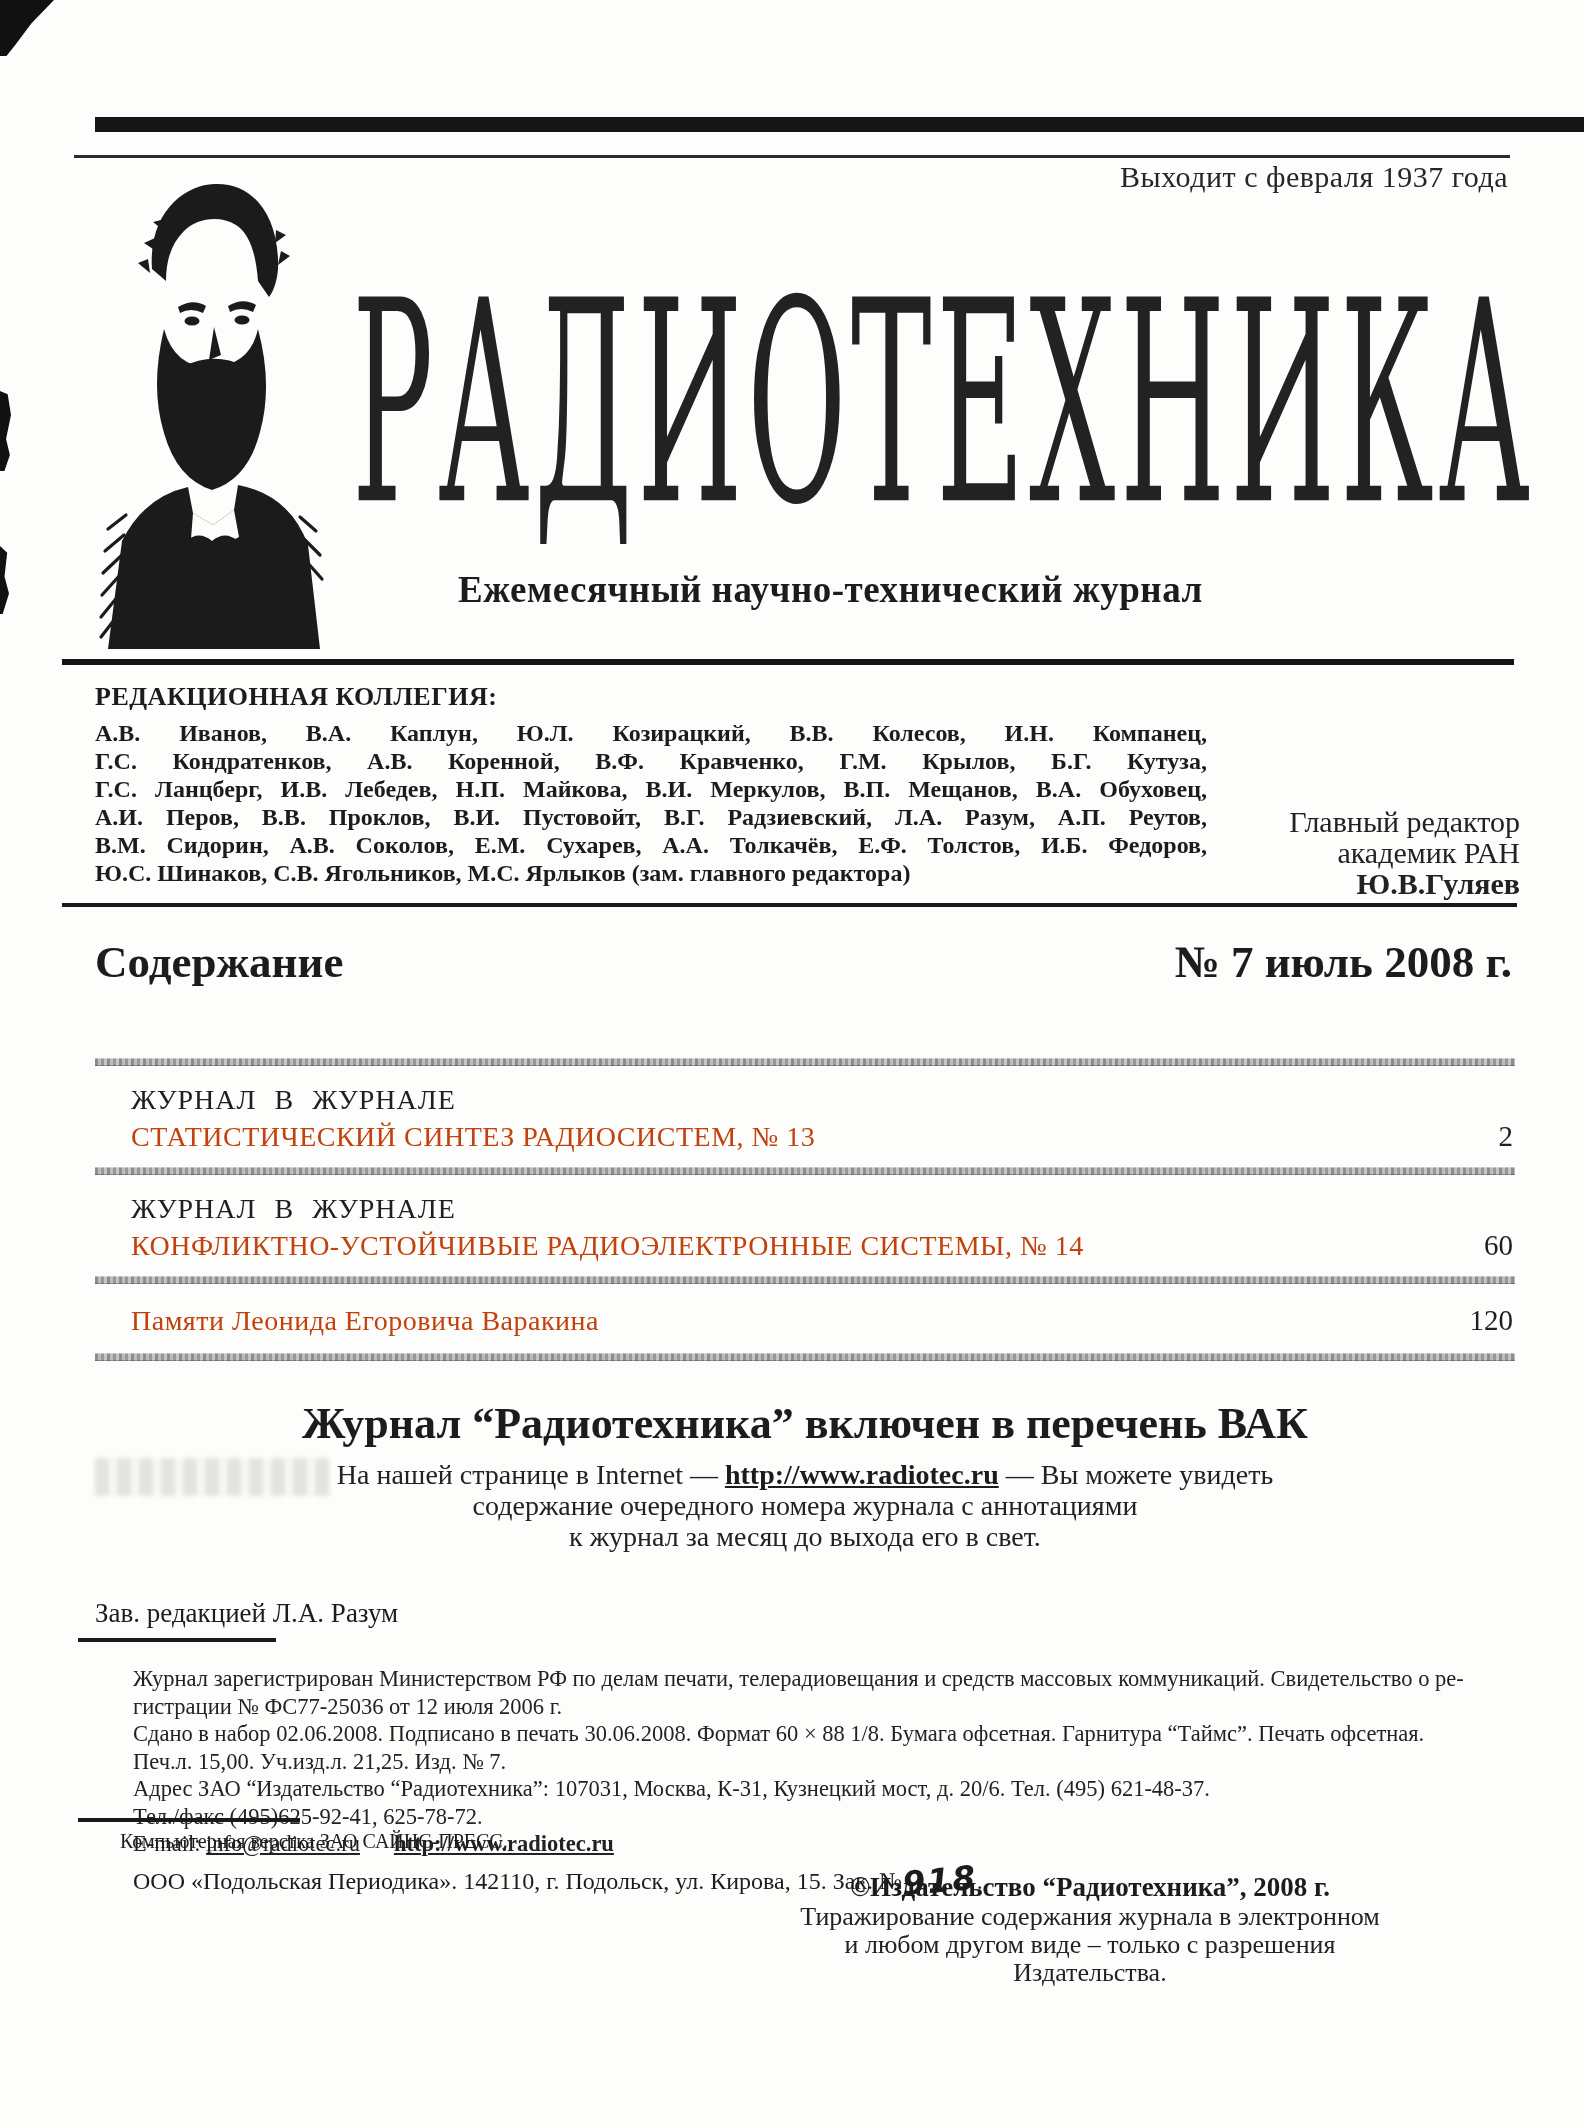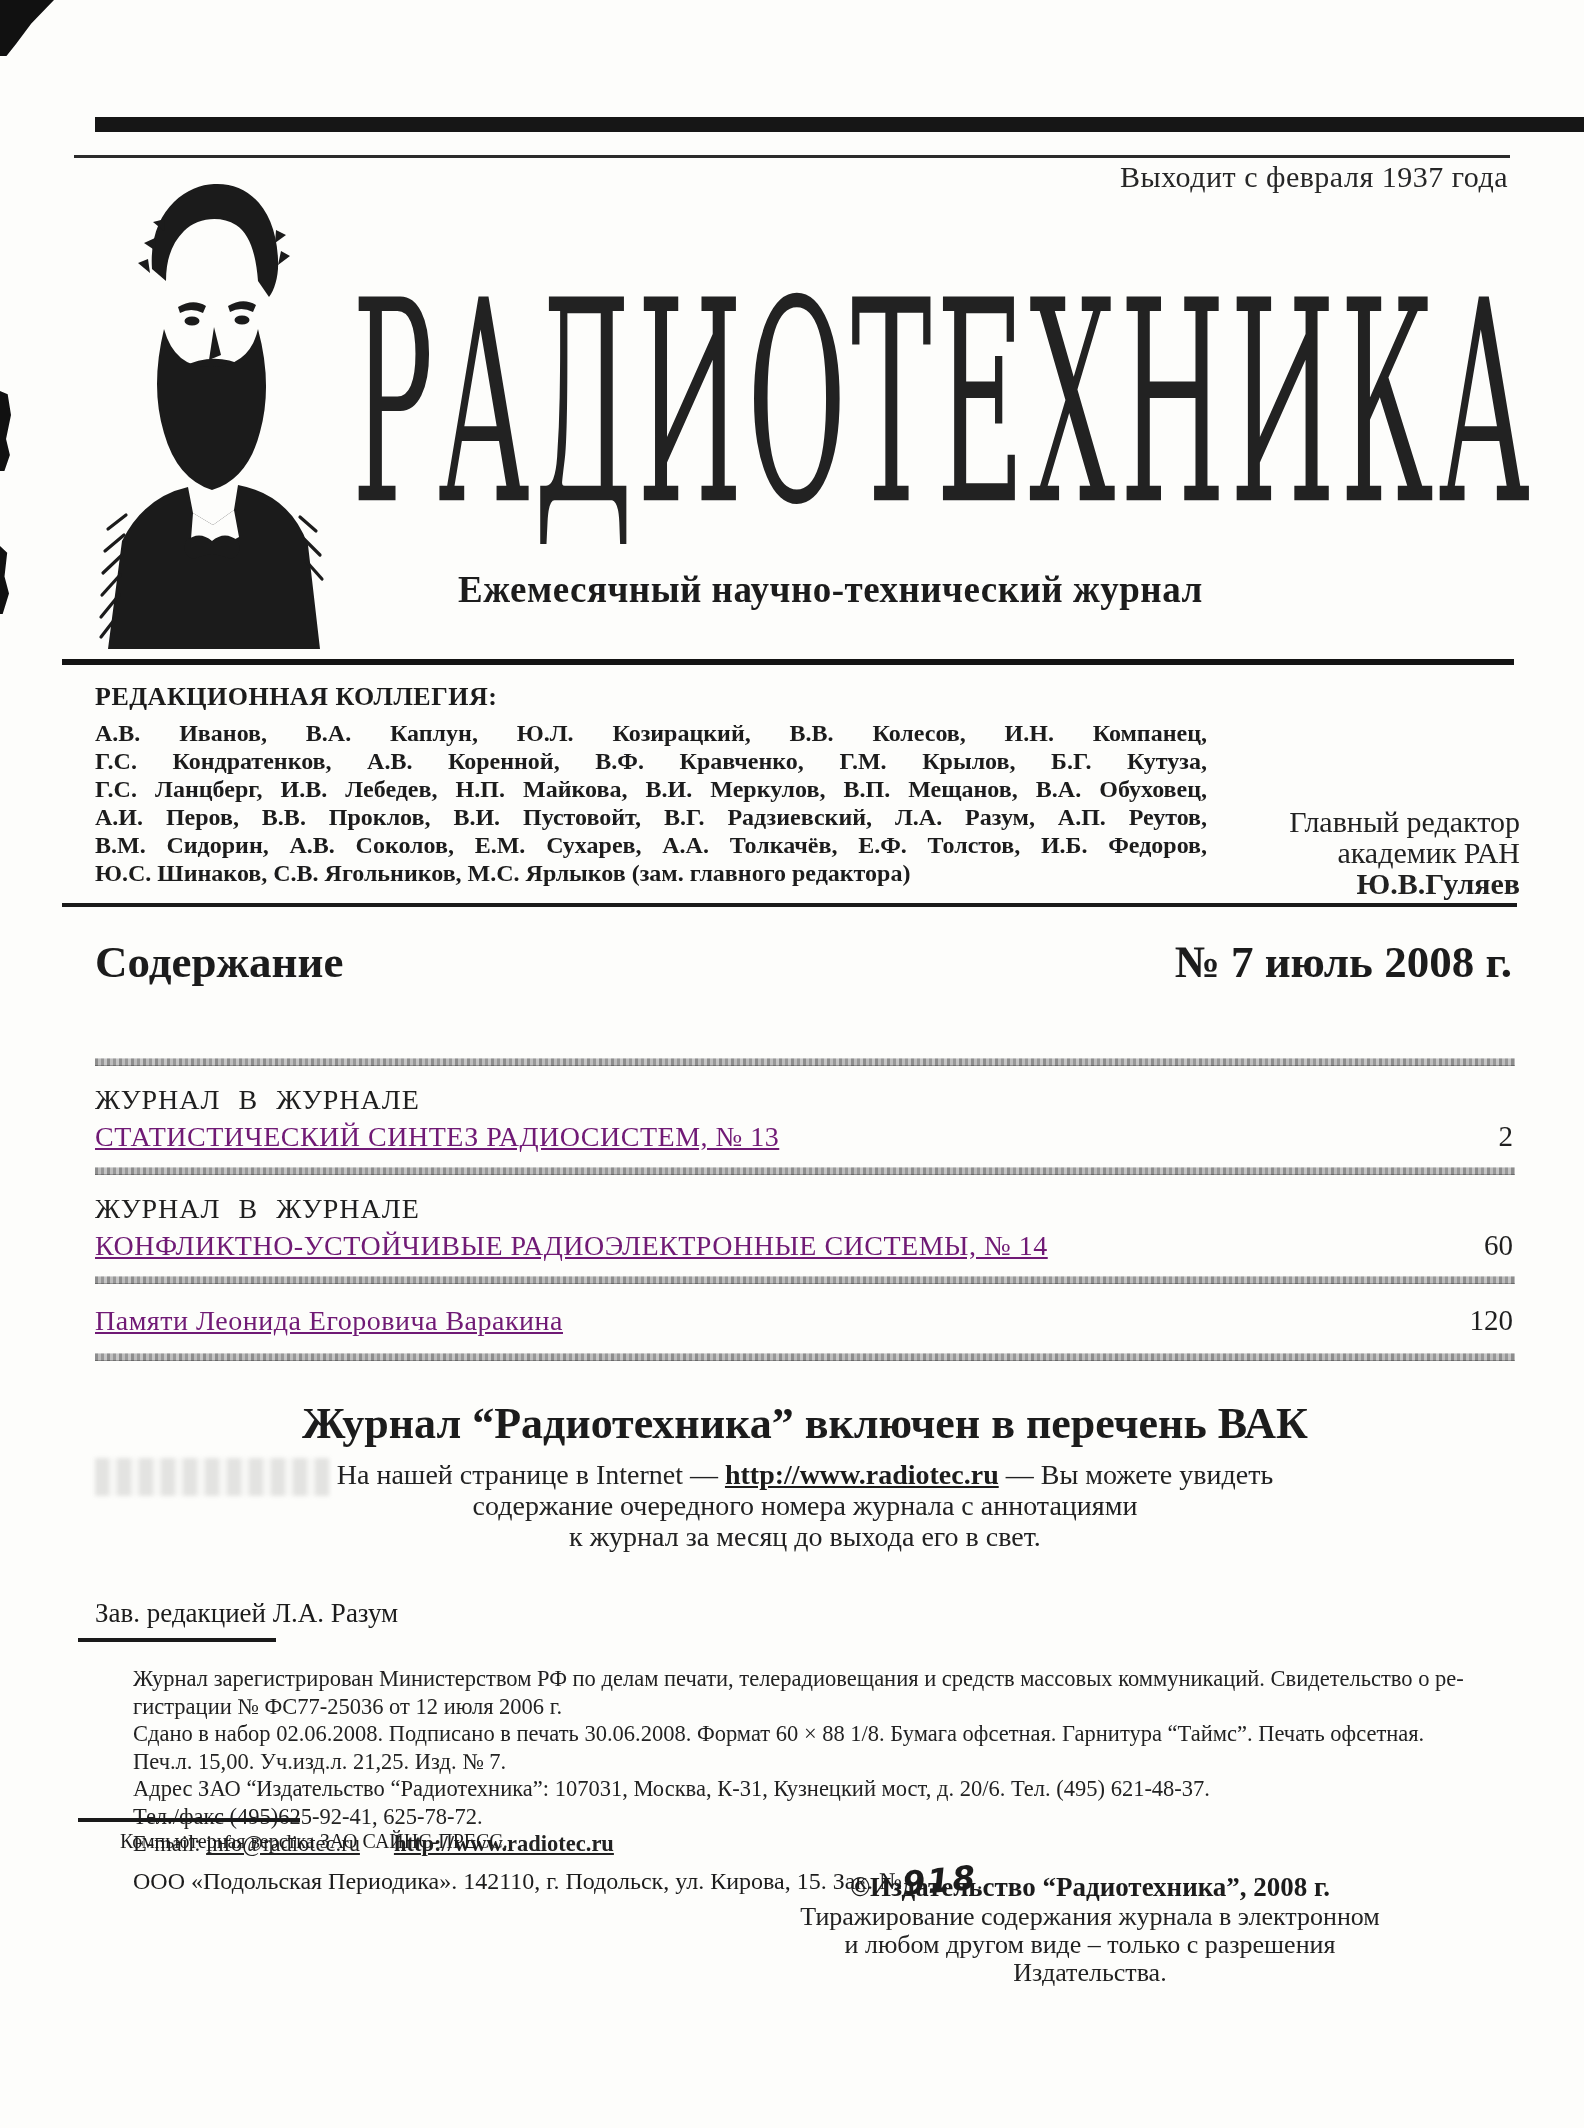--- a/index.html
+++ b/index.html
@@ -46,23 +46,23 @@
   
   .contents-head{position:absolute;left:95px;right:72px;top:936px;
     display:flex;justify-content:space-between;align-items:baseline;
     font-size:45px;font-weight:bold;}
   
   .toc{position:absolute;left:95px;top:1058px;width:1420px;}
   .toc-bar{height:8px;
     background:repeating-linear-gradient(90deg,#8d8d8d 0 3px,#bdbdbd 3px 6px,#979797 6px 9px,#c6c6c6 9px 12px);
     box-shadow:inset 0 1px 0 rgba(255,255,255,.4), inset 0 -1px 0 rgba(0,0,0,.25);}
   .toc-row{display:flex;justify-content:space-between;align-items:flex-end;
-    padding:15px 2px 12px 0;}
+    padding:15px 2px 12px 0;margin-left:36px;}
   .toc-kicker{font-size:28px;letter-spacing:1px;word-spacing:10px;line-height:37px;color:#1f1f1f;}
-  .toc-title{font-size:28px;letter-spacing:.5px;line-height:37px;color:#701a75;text-decoration:underline;}
+  .toc-title{font-size:28px;letter-spacing:.5px;line-height:37px;color:#c2410c;}
   .toc-page{font-size:29px;color:#1f1f1f;padding-bottom:2px;}
   .toc-row.memorial{padding:18px 2px 14px 0;}
   
   .vak{position:absolute;left:95px;top:1398px;width:1420px;text-align:center;}
   .vak-heading{font-size:44px;font-weight:bold;margin-bottom:10px;}
   .vak-line{font-size:28px;line-height:31px;color:#222;}
   .vak-url{font-weight:bold;text-decoration:underline;color:#1c1c1c;}
   
   .editor-note{position:absolute;left:95px;top:1598px;font-size:27px;}
   .short-rule-1{position:absolute;left:78px;top:1638px;width:198px;height:4px;background:#1a1a1a;}

